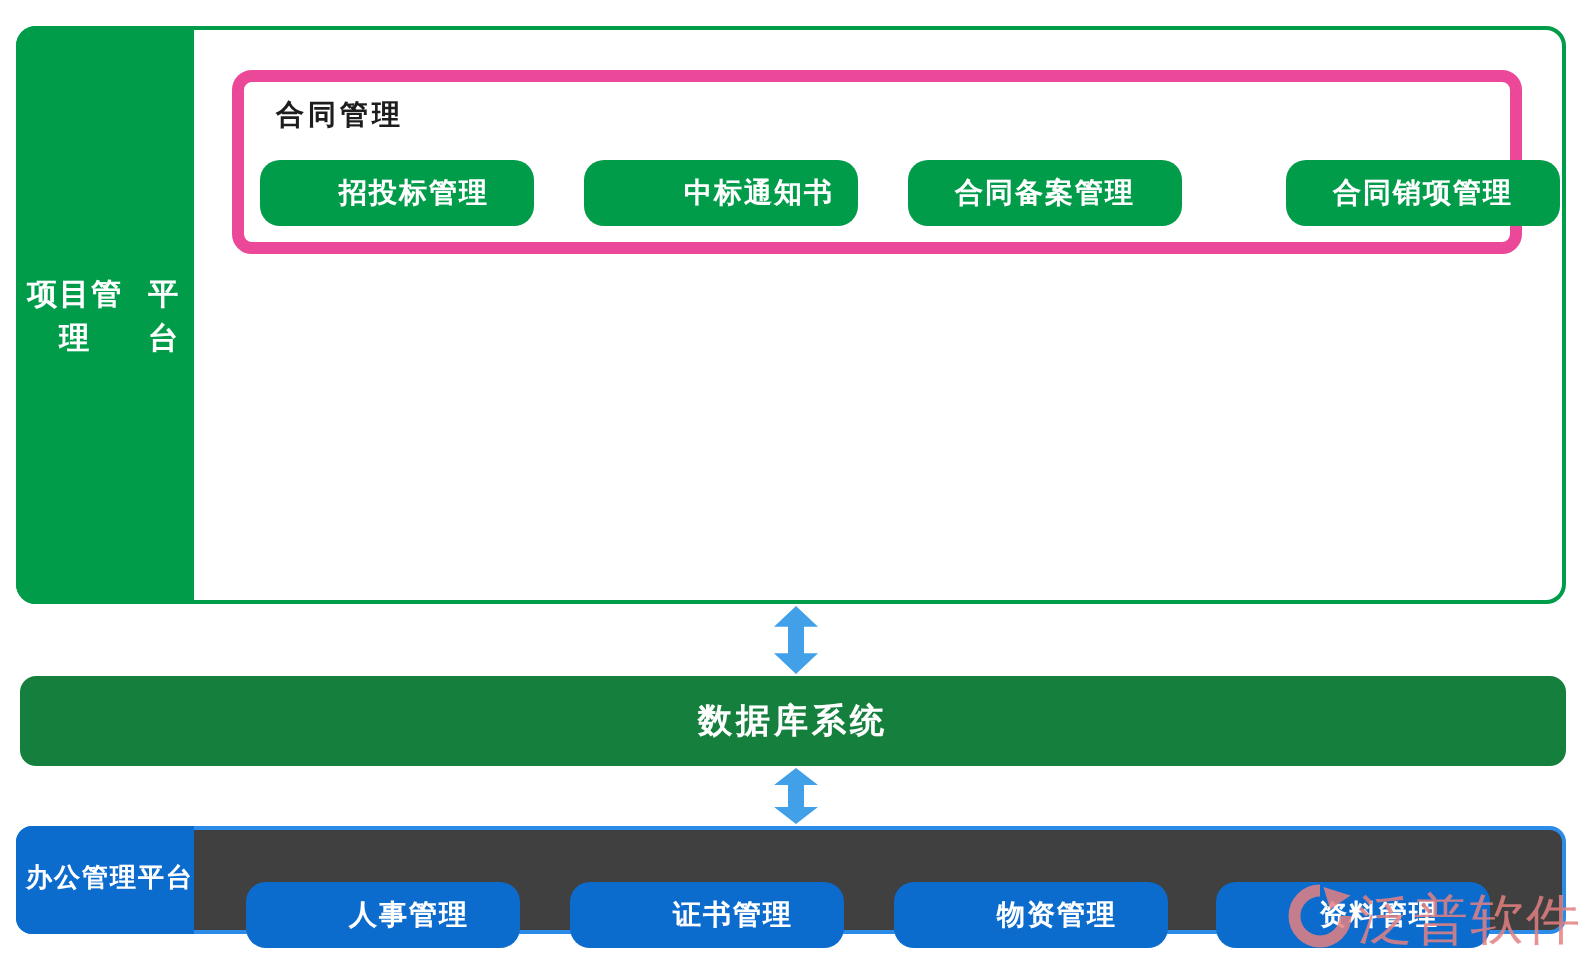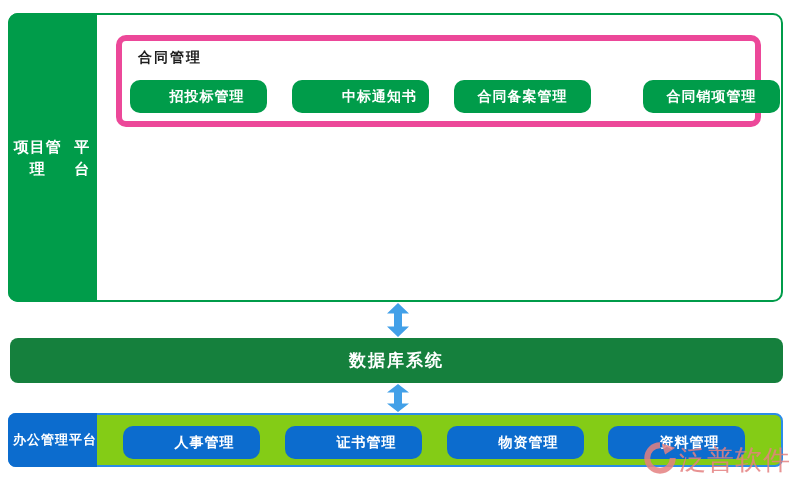--- a/index.html
+++ b/index.html
@@ -51,24 +51,24 @@
   
   .db-bar {
     position:absolute; left:10px; top:338px; width:773px; height:45px;
     background:#15803d; border-radius:8px;
     display:flex; align-items:center; justify-content:center;
     color:#ffffff; font-size:17px; font-weight:bold; letter-spacing:2px;
   }
   
   .bottom-container {
     position:absolute; left:8px; top:413px; width:775px; height:54px;
-    border:2px solid #2B8CE8; border-radius:8px; background:#84cc16;
+    border:2px solid #2B8CE8; border-radius:8px; background:#404040;
   }
   .bottom-container .side-label { font-size:13px; line-height:18px; }
-  .bottom-container .chip { top:11px;padding-left:26px; }
+  .bottom-container .chip { top:26px;padding-left:26px; }
   .bottom-container .bcol-0 { left:113px; } .bottom-container .bcol-1 { left:275px; }
   .bottom-container .bcol-2 { left:437px; } .bottom-container .bcol-3 { left:598px; }
   
   .watermark {
     position:absolute; right:2px; bottom:4px; z-index:10;
     display:flex; flex-direction:column; align-items:flex-end;
     pointer-events:none; color:rgba(226,122,122,0.85);
   }
   .watermark .brand-row { display:flex; align-items:center; gap:2px; }
   .watermark .brand {

